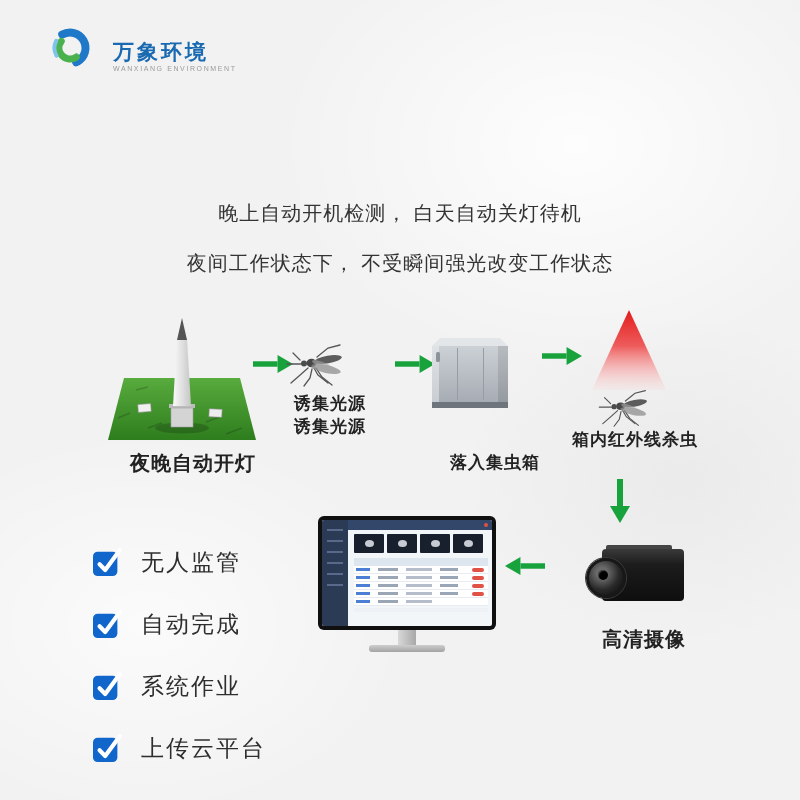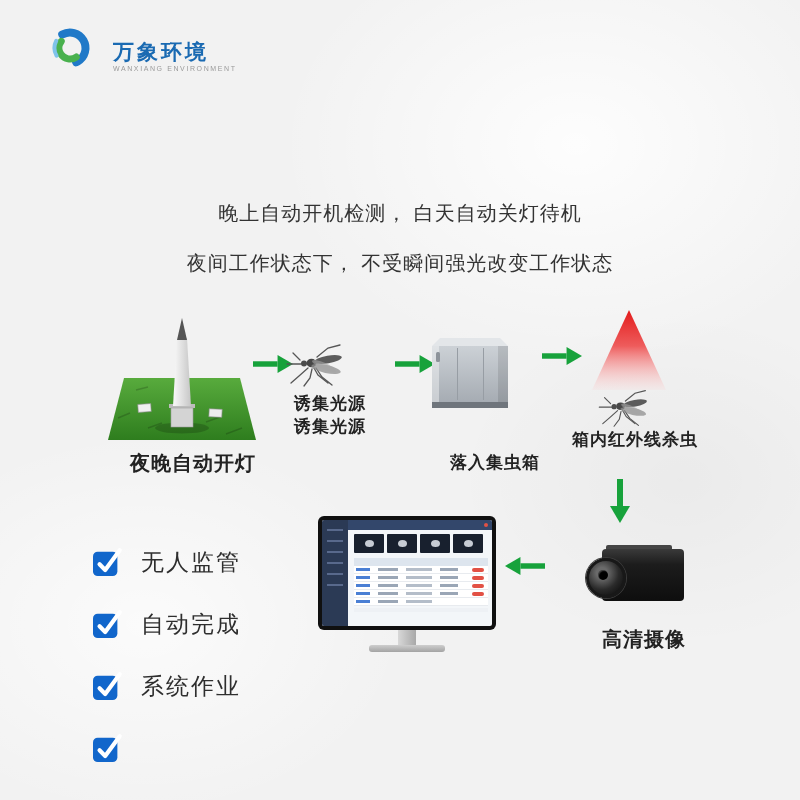--- a/index.html
+++ b/index.html
@@ -298,15 +298,16 @@
   <div class="feature" style="top:670px">
     <svg width="32" height="30">
         <use href="#sym-check"></use>
       </svg>
     <span class="feature-label">系统作业</span>
   </div>
   <div class="feature" style="top:732px">
     <svg width="32" height="30">
         <use href="#sym-check"></use>
       </svg>
+    <span class="feature-label">上传云平台</span>
   </div>
 
 </div>
 
 </body></html>

